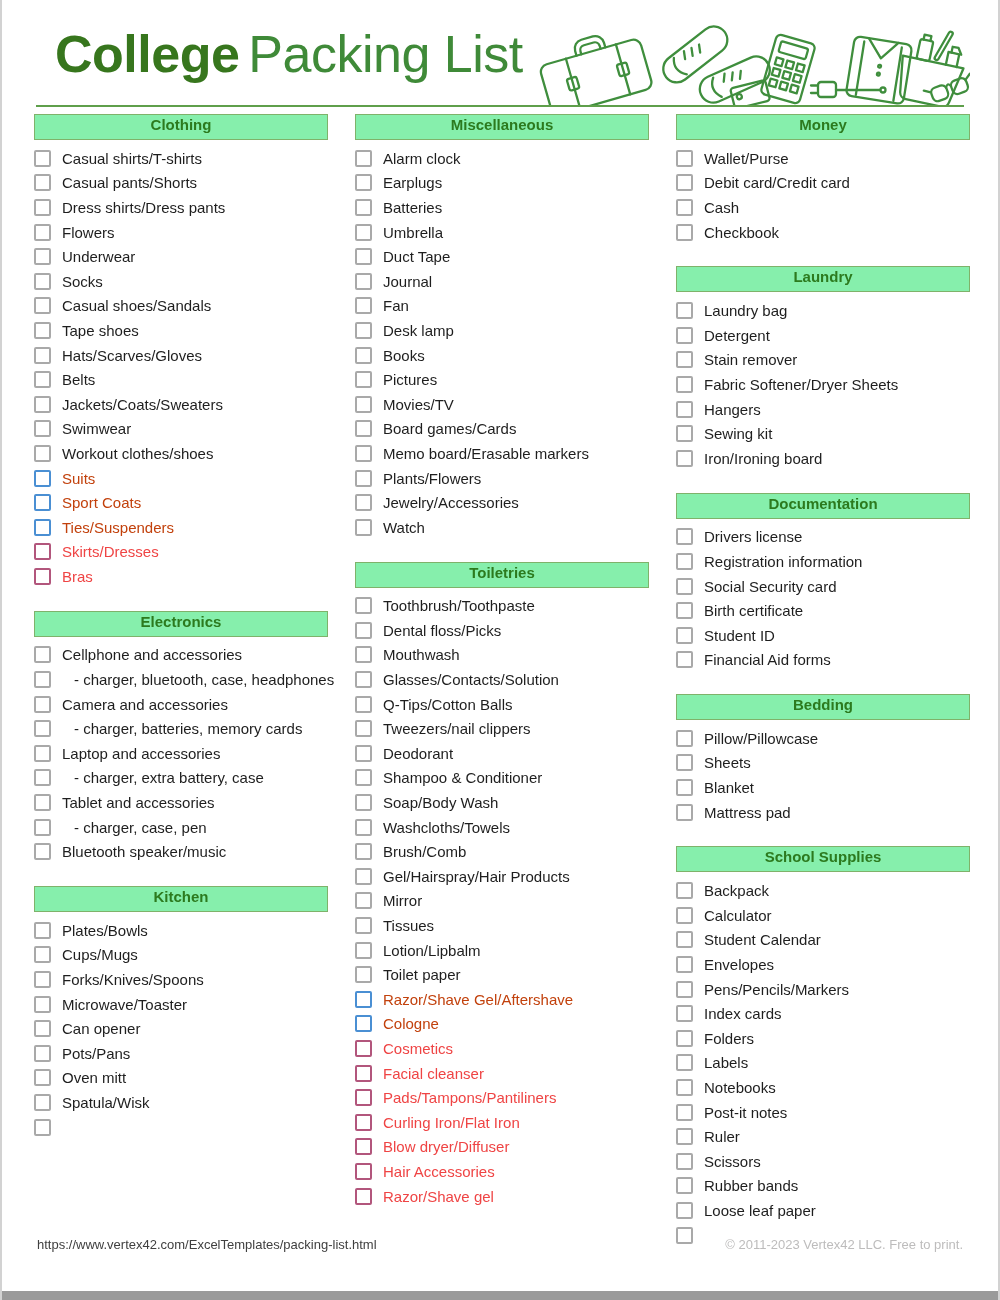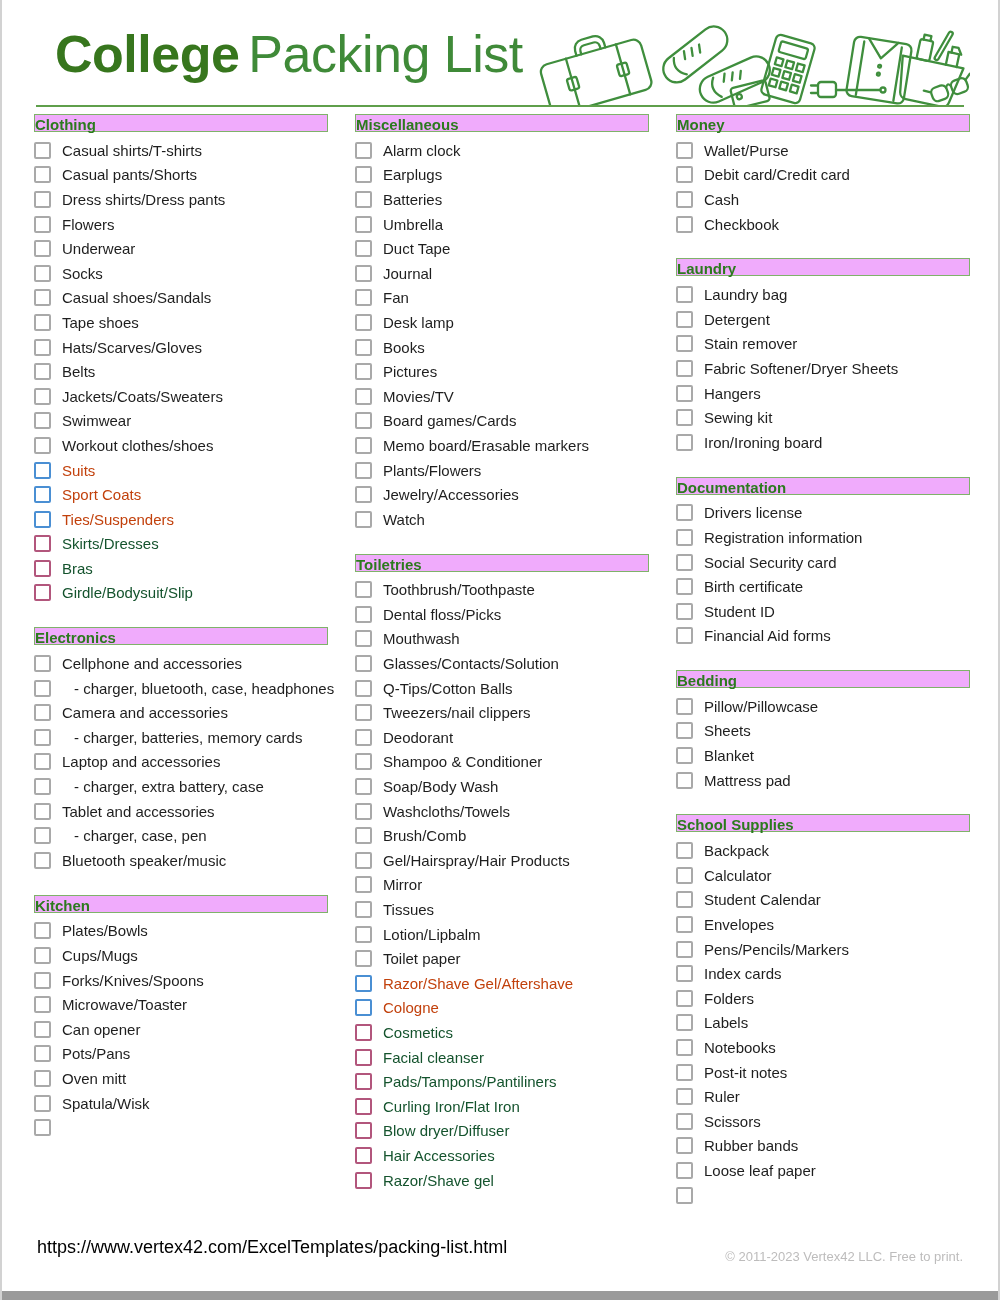--- a/index.html
+++ b/index.html
@@ -11,37 +11,37 @@
   .bottom-edge{position:absolute;left:0;right:0;bottom:0;height:9px;background:#9a9a9a;}
   .title{position:absolute;left:33px;top:24px;font-size:52px;letter-spacing:-.5px;white-space:nowrap;margin-left:20px;}
   .title .t-bold{font-weight:bold;color:#37761d;}
   .title .t-reg{color:#3f8a38;margin-left:9px;}
   .divider{position:absolute;left:34px;right:34px;top:105px;height:2px;background:#5f9f4b;}
   .doodles{position:absolute;right:28px;top:14px;}
   .columns{position:absolute;left:32px;top:114px;width:936px;display:flex;gap:27px;}
   .col{flex:0 0 294px;width:294px;}
   .section{margin-bottom:22px;}
   .sec-header{
-    height:18px;line-height:20px;box-sizing:border-box;background:#f0abfc;
-    border:1px solid #7fb26a;text-align:left;font-weight:bold;font-size:15px;color:#2c7a1e;
+    height:26px;line-height:20px;box-sizing:border-box;background:#86efac;
+    border:1px solid #7fb26a;text-align:center;font-weight:bold;font-size:15px;color:#2c7a1e;
     margin-bottom:6px;
   }
   .item{height:24.6px;display:flex;align-items:center;}
   .cb{
     width:13px;height:13px;flex:0 0 auto;background:#fff;border:2px solid #a9a9a9;
     border-radius:2px;margin-right:11px;
   }
   .lbl{font-size:15px;color:#1e1e1e;white-space:nowrap;}
   .item.blue .cb{border-color:#4a8fd3;}
   .item.blue .lbl{color:#c2410c;}
   .item.pink .cb{border-color:#b2567c;}
-  .item.pink .lbl{color:#14532d;}
+  .item.pink .lbl{color:#ef4444;}
   .item.indent .lbl{padding-left:12px;}
-  .footer-left{position:absolute;left:35px;top:1237px;font-size:18px;color:#000000;}
-  .footer-right{position:absolute;right:35px;top:1237px;font-size:13px;color:#bdbcbc;margin-top:12px;}
+  .footer-left{position:absolute;left:35px;top:1237px;font-size:13px;color:#404040;}
+  .footer-right{position:absolute;right:35px;top:1237px;font-size:13px;color:#bdbcbc;}
 </style>
 </head>
 <body>
 
 <div id="page">
 
   <div class="title">
     <span class="t-bold">College</span><span class="t-reg">Packing List</span>
   </div>
 
@@ -191,24 +191,20 @@
             <span class="lbl">Ties/Suspenders</span>
           </div>
           <div class="item pink">
             <span class="cb"></span>
             <span class="lbl">Skirts/Dresses</span>
           </div>
           <div class="item pink">
             <span class="cb"></span>
             <span class="lbl">Bras</span>
           </div>
-          <div class="item pink">
-            <span class="cb"></span>
-            <span class="lbl">Girdle/Bodysuit/Slip</span>
-          </div>
         </div>
         <div class="section">
           <div class="sec-header">Electronics</div>
           <div class="item">
             <span class="cb"></span>
             <span class="lbl">Cellphone and accessories</span>
           </div>
           <div class="item indent">
             <span class="cb"></span>
             <span class="lbl">- charger, bluetooth, case, headphones</span>

